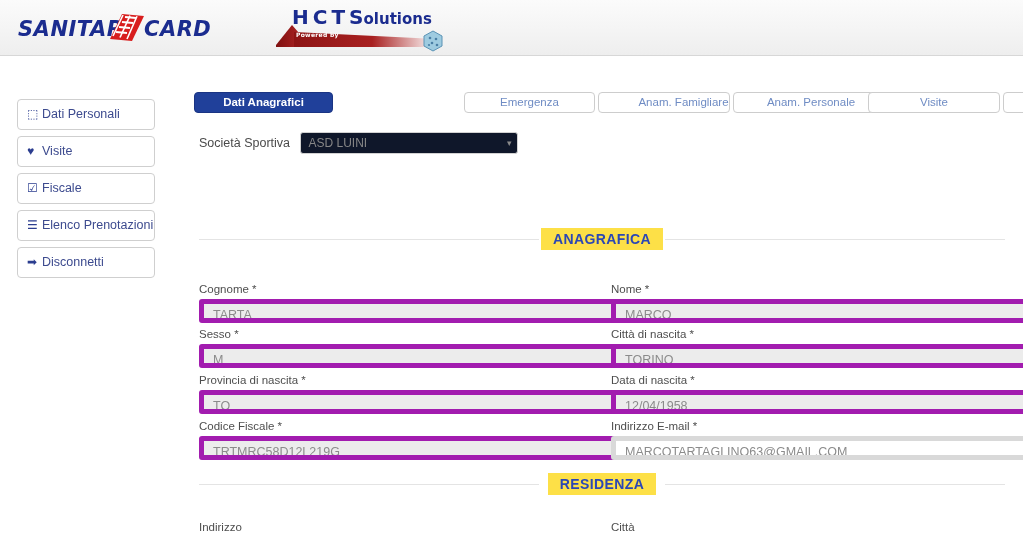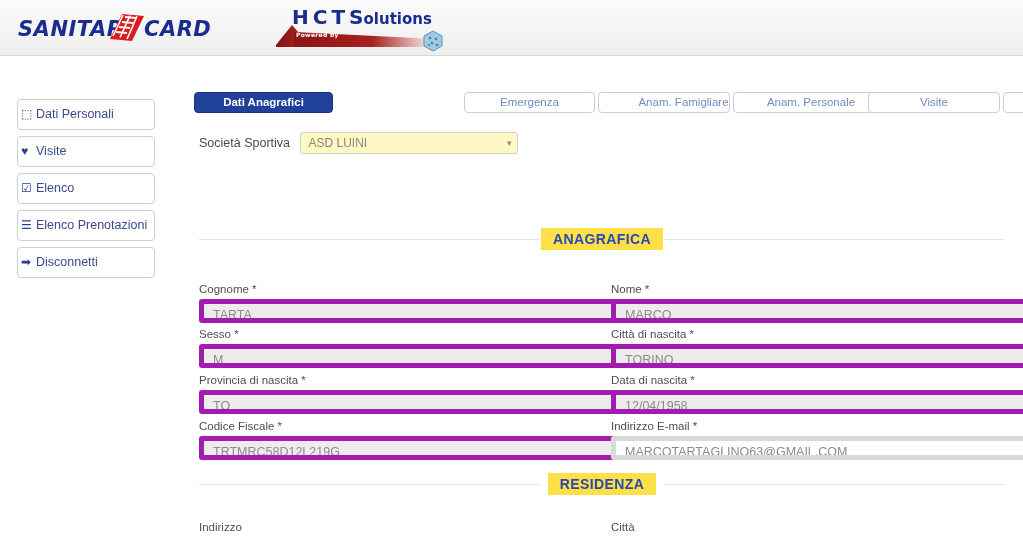--- a/index.html
+++ b/index.html
@@ -101,21 +101,21 @@
     display: block;
     width: 138px;
     height: 31px;
     margin-bottom: 6px;
     background: #ffffff;
     border: 1px solid #cfcfcf;
     border-radius: 4px;
     color: #2b3d8f;
     font-size: 12.5px;
     line-height: 29px;
-    padding-left: 3px;
+    padding-left: 9px;
     white-space: nowrap;
     overflow: hidden;
     cursor: pointer;
   }
   .side-item .s-icon {
     display: inline-block;
     width: 15px;
     color: #2b3d8f;
     font-size: 12px;
     text-align: left;
@@ -170,21 +170,21 @@
     color: #4a4a4a;
     vertical-align: middle;
     line-height: 22px;
   }
   #societa-select {
     display: inline-block;
     position: relative;
     width: 218px;
     height: 22px;
     margin-left: 6px;
-    background: #fef9c3;
+    background: #0f172a;
     border: 1px solid #d2d2d2;
     border-radius: 3px;
     vertical-align: middle;
   }
   #societa-value {
     position: absolute;
     left: 7px;
     top: 0;
     line-height: 20px;
     font-size: 12px;
@@ -314,21 +314,21 @@
       </g>
     </svg>
   </div>
 </div>
 
 <div id="page">
 
   <nav id="sidebar">
       <div class="side-item"><span class="s-icon">⬚</span><span class="s-label">Dati Personali</span></div>
       <div class="side-item"><span class="s-icon">♥</span><span class="s-label">Visite</span></div>
-      <div class="side-item"><span class="s-icon">☑</span><span class="s-label">Elenco</span></div>
+      <div class="side-item"><span class="s-icon">☑</span><span class="s-label">Fiscale</span></div>
       <div class="side-item"><span class="s-icon">☰</span><span class="s-label">Elenco Prenotazioni</span></div>
       <div class="side-item"><span class="s-icon">➡</span><span class="s-label">Disconnetti</span></div>
     </nav>
 
   <div id="content">
 
     <div id="tabs">
         <div class="tab active" style="left: 4px; width: 139px;">Dati Anagrafici</div>
         <div class="tab inactive" style="left: 274px; width: 131px;">Emergenza</div>
         <div class="tab inactive" style="left: 408px; width: 132px; padding-left: 39px;">Anam. Famigliare</div>

